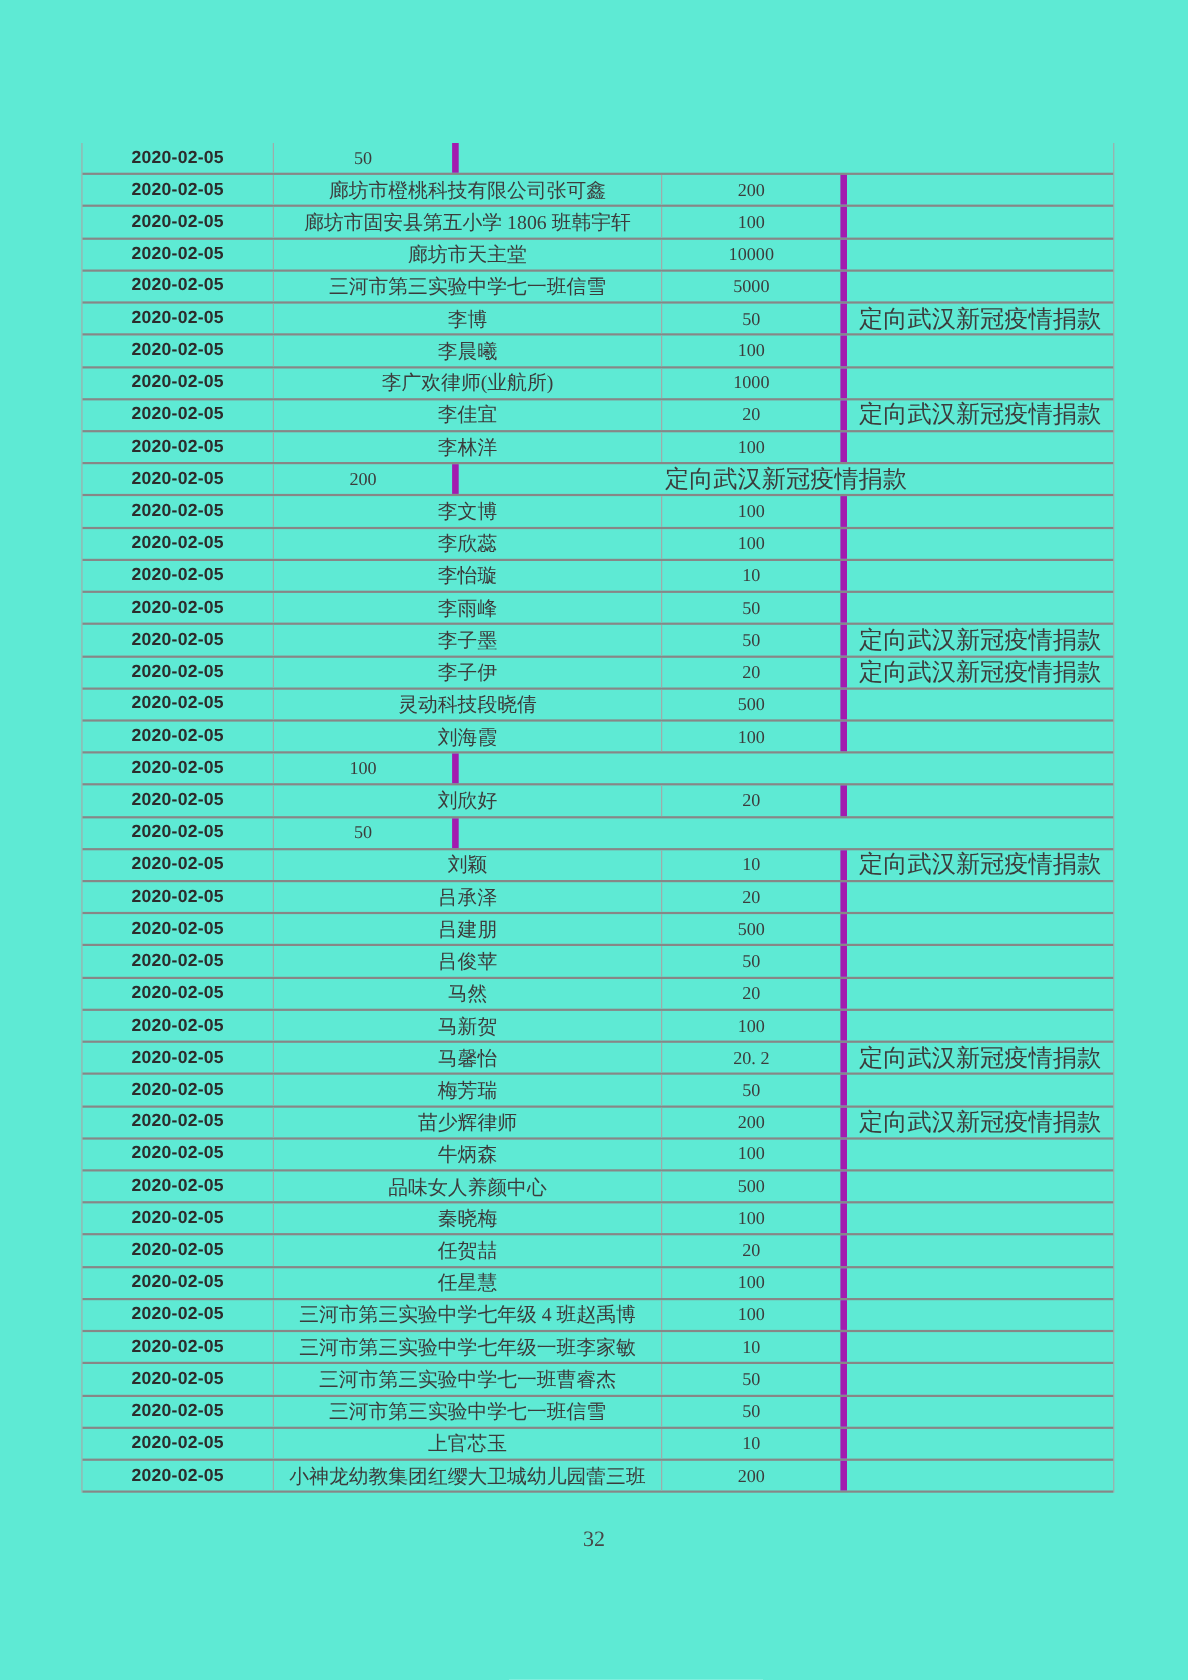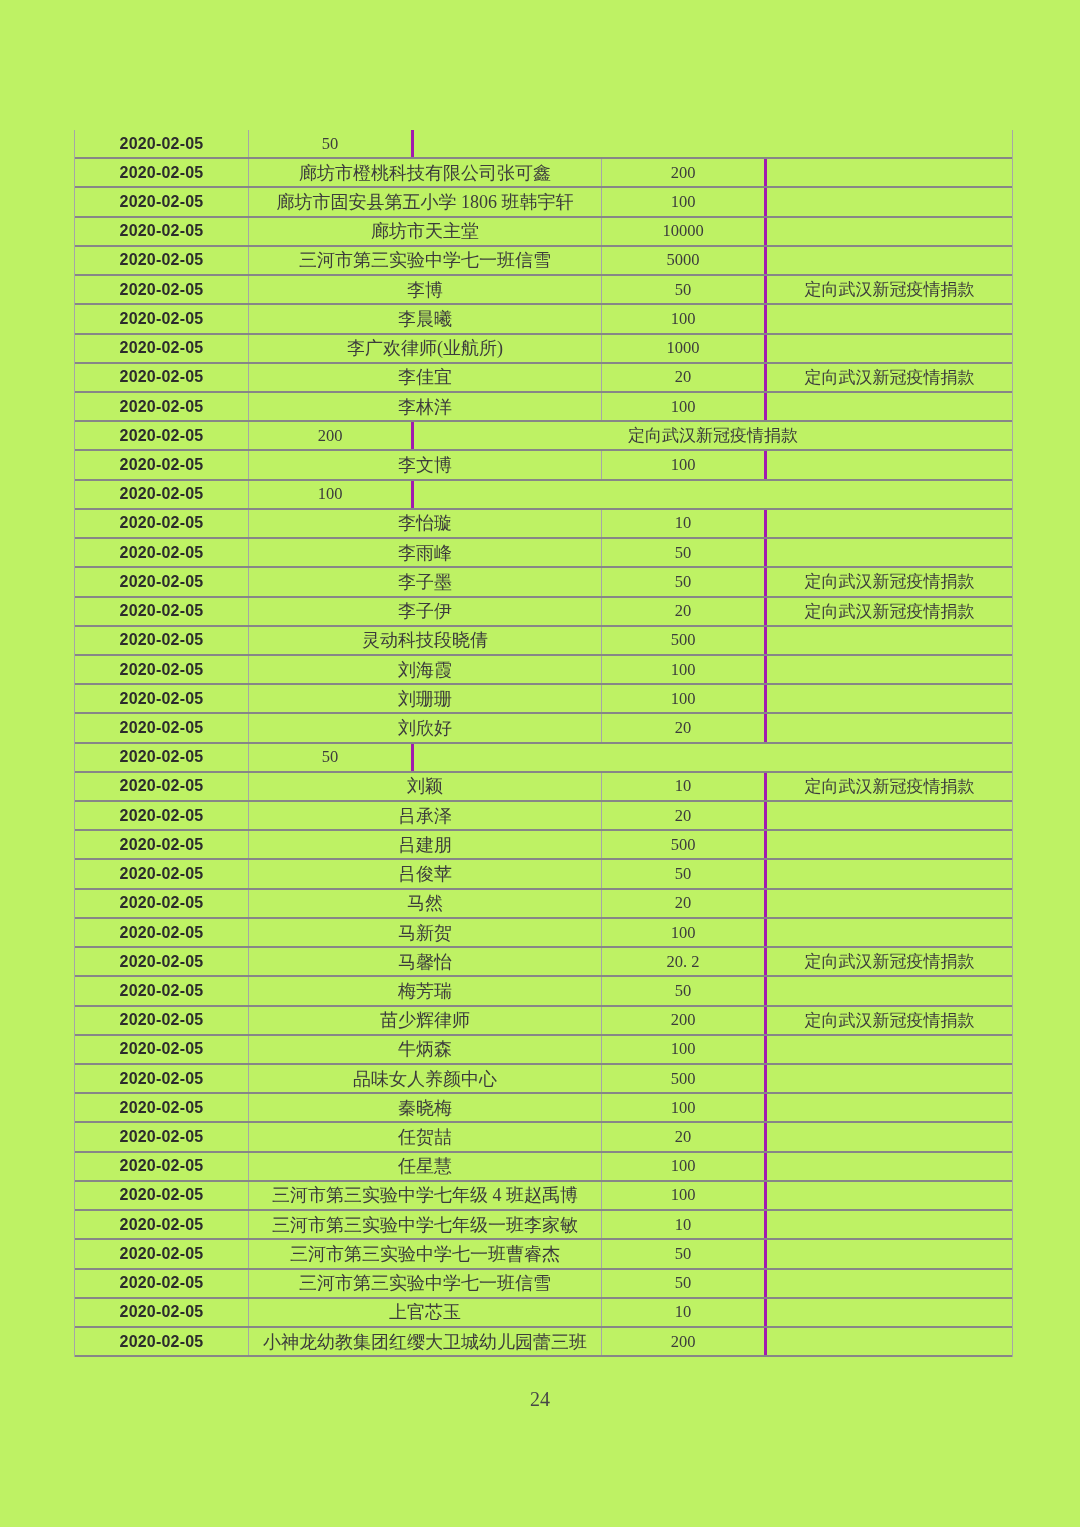--- a/index.html
+++ b/index.html
@@ -10,21 +10,21 @@
     width: 1080px;
     height: 1527px;
     position: relative;
     background: #fdfdfd;
     font-family: "Liberation Serif", "DejaVu Serif", serif;
     overflow: hidden;
   }
   .page {
     position: absolute;
     inset: 0;
-    background: #bef264;
+    background: #5eead4;
     padding-left: 40px;
   }
   .donation-table {
     position: absolute;
     left: 74px;
     top: 130px;
     width: 939px;
     box-sizing: border-box;
     border-left: 1px solid #a6a6a6;
     border-right: 1px solid #a6a6a6;
@@ -58,22 +58,22 @@
     border-left: 1px solid #a6a6a6;
     font-size: 18px;
   }
   .c-amount {
     width: 163px;
     border-left: 1px solid #a6a6a6;
     font-size: 16.5px;
   }
   .c-note {
     flex: 1;
-    border-left: 3px solid #a21caf;
-    font-size: 17px;
+    border-left: 6px solid #a21caf;
+    font-size: 22px;
   }
   .page-footer {
     position: absolute;
     left: 0;
     top: 1388px;
     width: 1080px;
     text-align: center;
     font-size: 20px;
     color: #474747;
     font-family: "Liberation Serif", "DejaVu Serif", serif;
@@ -163,20 +163,21 @@
 
     <div class="t-row">
       <div class="cell c-date">2020-02-05</div>
       <div class="cell c-name">李文博</div>
       <div class="cell c-amount">100</div>
       <div class="cell c-note"></div>
     </div>
 
     <div class="t-row">
       <div class="cell c-date">2020-02-05</div>
+      <div class="cell c-name">李欣蕊</div>
       <div class="cell c-amount">100</div>
       <div class="cell c-note"></div>
     </div>
 
     <div class="t-row">
       <div class="cell c-date">2020-02-05</div>
       <div class="cell c-name">李怡璇</div>
       <div class="cell c-amount">10</div>
       <div class="cell c-note"></div>
     </div>
@@ -211,21 +212,20 @@
 
     <div class="t-row">
       <div class="cell c-date">2020-02-05</div>
       <div class="cell c-name">刘海霞</div>
       <div class="cell c-amount">100</div>
       <div class="cell c-note"></div>
     </div>
 
     <div class="t-row">
       <div class="cell c-date">2020-02-05</div>
-      <div class="cell c-name">刘珊珊</div>
       <div class="cell c-amount">100</div>
       <div class="cell c-note"></div>
     </div>
 
     <div class="t-row">
       <div class="cell c-date">2020-02-05</div>
       <div class="cell c-name">刘欣好</div>
       <div class="cell c-amount">20</div>
       <div class="cell c-note"></div>
     </div>
@@ -371,15 +371,15 @@
 
     <div class="t-row">
       <div class="cell c-date">2020-02-05</div>
       <div class="cell c-name">小神龙幼教集团红缨大卫城幼儿园蕾三班</div>
       <div class="cell c-amount">200</div>
       <div class="cell c-note"></div>
     </div>
   </div>
   </div>
 
-  <div class="page-footer">24</div>
+  <div class="page-footer">32</div>
 
 </div>
 
 </body></html>

